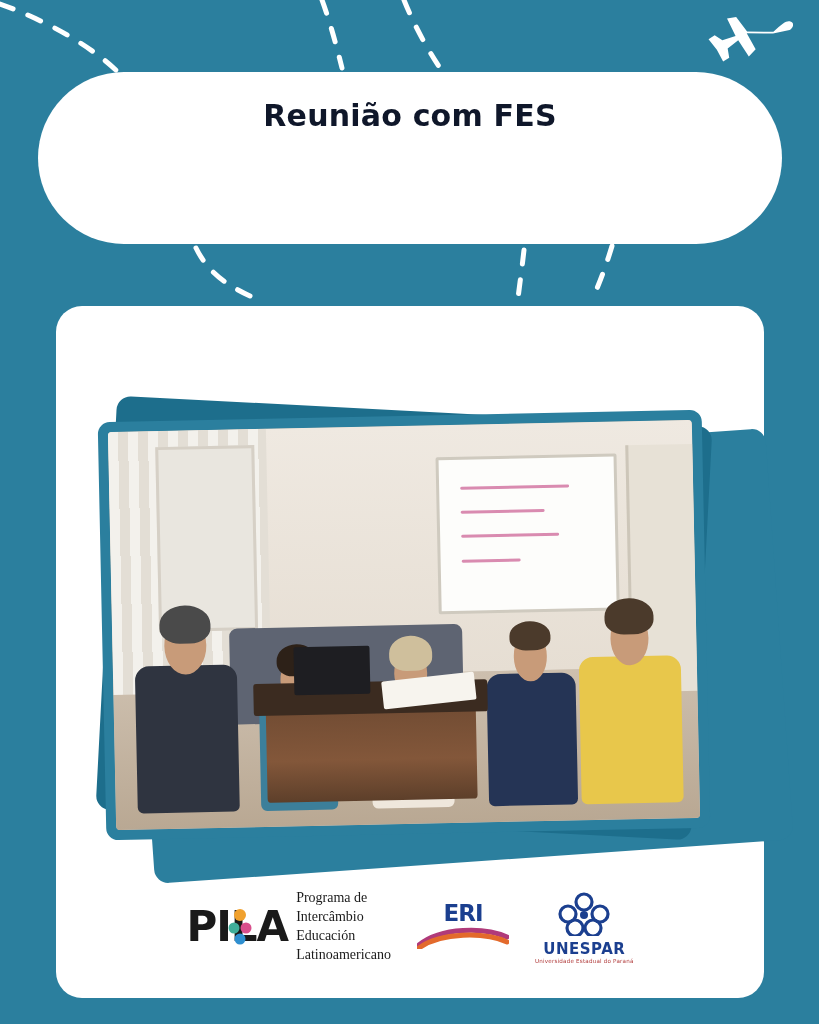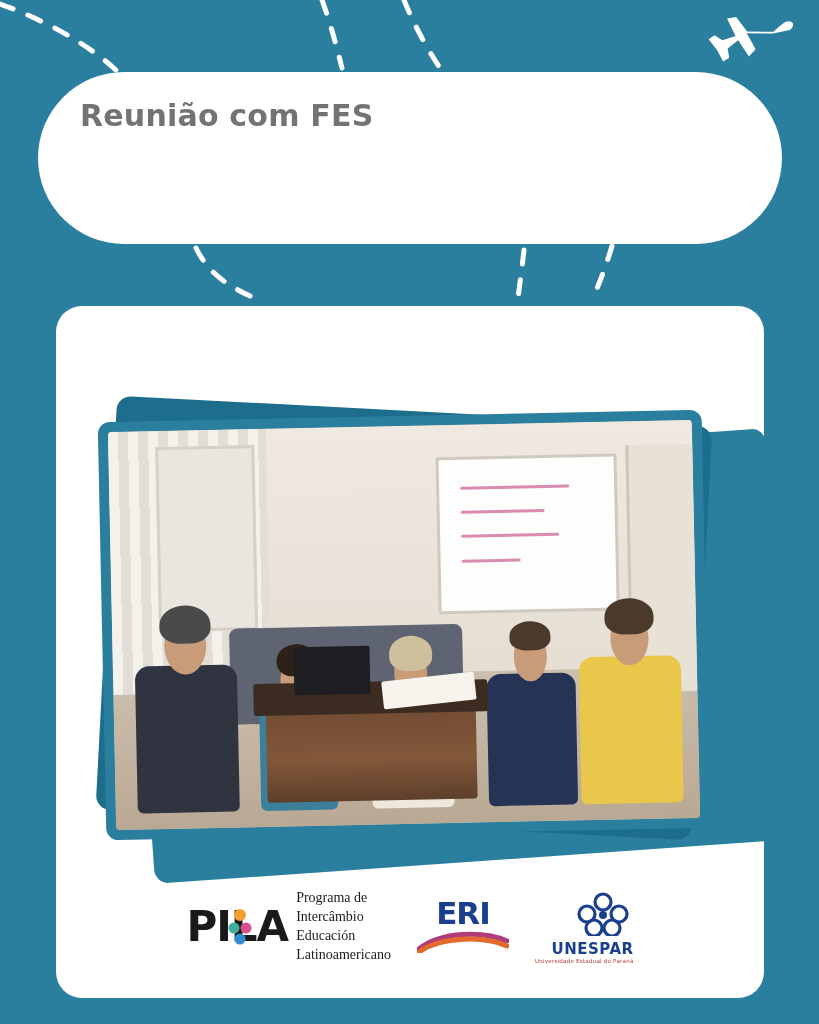--- a/index.html
+++ b/index.html
@@ -39,21 +39,22 @@
     left: 38px;
     top: 72px;
     width: 744px;
     height: 172px;
     background: #ffffff;
     border-radius: 86px;
     box-sizing: border-box;
     padding: 18px 42px 0 42px;
   }
   .header-title {
-    color: #737373;
+    text-align: center;
+    color: #0f172a;
     font-size: 30px;
     font-weight: bold;
     letter-spacing: 0.2px;
     margin: 8px 0 14px 0;
     font-family: "DejaVu Sans", sans-serif;
   }
   .header-subtitle {
     color: #2b7f9e;
     font-size: 20.5px;
     line-height: 1.5;
@@ -206,28 +207,28 @@
     position: relative;
   }
   .pila-sub {
     font-size: 14px;
     line-height: 1.35;
     color: #1a1a1a;
     font-family: Liberation Serif, serif;
   }
   .logo-eri { text-align: center; }
   .eri-word {
-    font-size: 31px;
+    font-size: 23px;
     font-weight: bold;
     color: #1b3f8f;
     font-family: "DejaVu Sans", sans-serif;
     letter-spacing: -1px;
     line-height: 1;
   }
-  .logo-unespar { text-align: right; }
+  .logo-unespar { text-align: center; }
   .unespar-word {
     font-size: 15px;
     font-weight: bold;
     color: #1b3f8f;
     letter-spacing: 0.5px;
     font-family: "DejaVu Sans", sans-serif;
   }
   .unespar-sub {
     font-size: 5.6px;
     color: #b03a3a;

